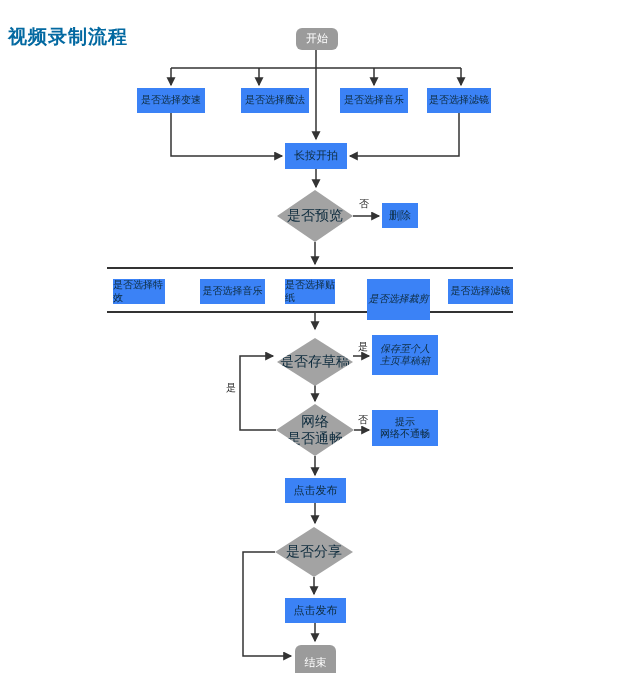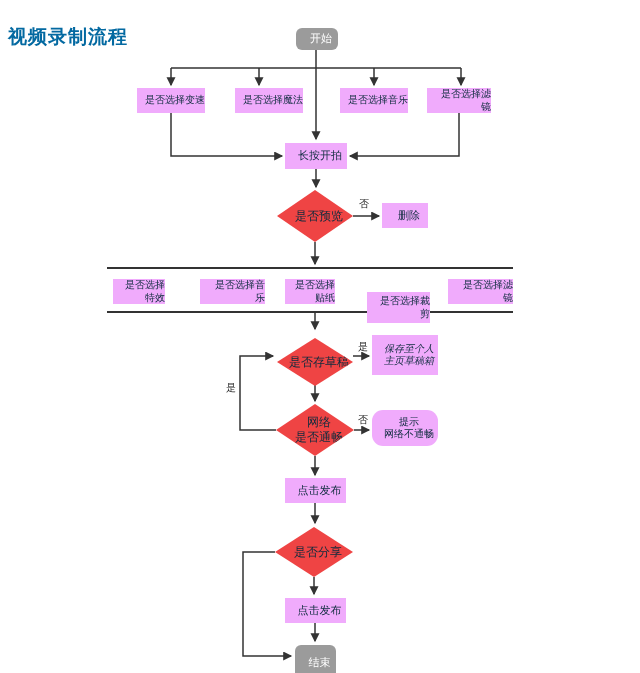--- a/index.html
+++ b/index.html
@@ -29,41 +29,40 @@
     left: 0;
     top: 0;
     width: 640px;
     height: 673px;
   }
   .node {
     position: absolute;
     display: flex;
     align-items: center;
     justify-content: center;
-    text-align: right;
+    text-align: left;
     box-sizing: border-box;
     line-height: 1.25;
-    padding-left: 8px;
   }
   .proc {
-    background: #f0abfc;
+    background: #3b82f6;
     color: #0d2b3d;
     font-size: 10px;
   }
   .proc.big { font-size: 11px; }
   .terminal {
     background: #9b9b9b;
     color: #ffffff;
     border-radius: 6px;
     font-size: 11px;
   }
   .diamond {
-    background: #ef4444;
+    background: #a3a3a3;
     color: #0d2b3d;
-    font-size: 12px;
+    font-size: 14px;
     clip-path: polygon(50% 0, 100% 50%, 50% 100%, 0 50%);
   }
   .edge-label {
     position: absolute;
     font-size: 10px;
     color: #222222;
   }
 </style>
 </head>
 <body>
@@ -118,51 +117,51 @@
 
       <path d="M314 577 V594" marker-end="url(#ah)"></path>
 
       <path d="M315 623 V641" marker-end="url(#ah)"></path>
     </g>
   </svg>
 
   <div class="node terminal" style="left:296px; top:28px; width:42px; height:22px;">开始</div>
 
   <div class="node proc" style="left:137px; top:88px; width:68px; height:25px;">是否选择变速</div>
-  <div class="node proc" style="left:235px; top:88px; width:68px; height:25px;">是否选择魔法</div>
+  <div class="node proc" style="left:241px; top:88px; width:68px; height:25px;">是否选择魔法</div>
   <div class="node proc" style="left:340px; top:88px; width:68px; height:25px;">是否选择音乐</div>
   <div class="node proc" style="left:427px; top:88px; width:64px; height:25px;">是否选择滤镜</div>
 
   <div class="node proc big" style="left:285px; top:143px; width:62px; height:26px;">长按开拍</div>
 
   <div class="node diamond" style="left:277px; top:190px; width:76px; height:52px;">是否预览</div>
   <div class="edge-label" style="left:359px; top:197px;">否</div>
-  <div class="node proc big" style="left:382px; top:203px; width:46px; height:25px;">删除</div>
+  <div class="node proc big" style="left:382px; top:203px; width:36px; height:25px;">删除</div>
 
   <div class="node proc" style="left:113px; top:279px; width:52px; height:25px;">是否选择特效</div>
   <div class="node proc" style="left:200px; top:279px; width:65px; height:25px;">是否选择音乐</div>
   <div class="node proc" style="left:285px; top:279px; width:50px; height:25px;">是否选择贴纸</div>
-  <div class="node proc" style="left:367px; top:292px; width:63px; height:31px;">是否选择裁剪</div>
+  <div class="node proc" style="left:367px; top:279px; width:63px; height:41px;font-style:italic;">是否选择裁剪</div>
   <div class="node proc" style="left:448px; top:279px; width:65px; height:25px;">是否选择滤镜</div>
 
   <div class="node diamond" style="left:277px; top:338px; width:76px; height:48px;">是否存草稿</div>
   <div class="edge-label" style="left:358px; top:340px;">是</div>
   <div class="node proc" style="left:372px; top:335px; width:66px; height:40px; flex-direction:column;font-style:italic;">
     <span>保存至个人</span>
     <span>主页草稿箱</span>
   </div>
 
   <div class="edge-label" style="left:226px; top:381px;">是</div>
 
   <div class="node diamond" style="left:276px; top:404px; width:78px; height:52px; flex-direction:column;">
     <span>网络</span>
     <span>是否通畅</span>
   </div>
   <div class="edge-label" style="left:358px; top:413px;">否</div>
-  <div class="node proc" style="left:372px; top:410px; width:66px; height:36px; flex-direction:column;border-radius:11px;">
+  <div class="node proc" style="left:372px; top:410px; width:66px; height:36px; flex-direction:column;">
     <span>提示</span>
     <span>网络不通畅</span>
   </div>
 
   <div class="node proc big" style="left:285px; top:478px; width:61px; height:25px;">点击发布</div>
 
   <div class="node diamond" style="left:275px; top:527px; width:78px; height:50px;">是否分享</div>
 
   <div class="node proc big" style="left:285px; top:598px; width:61px; height:25px;">点击发布</div>
 

